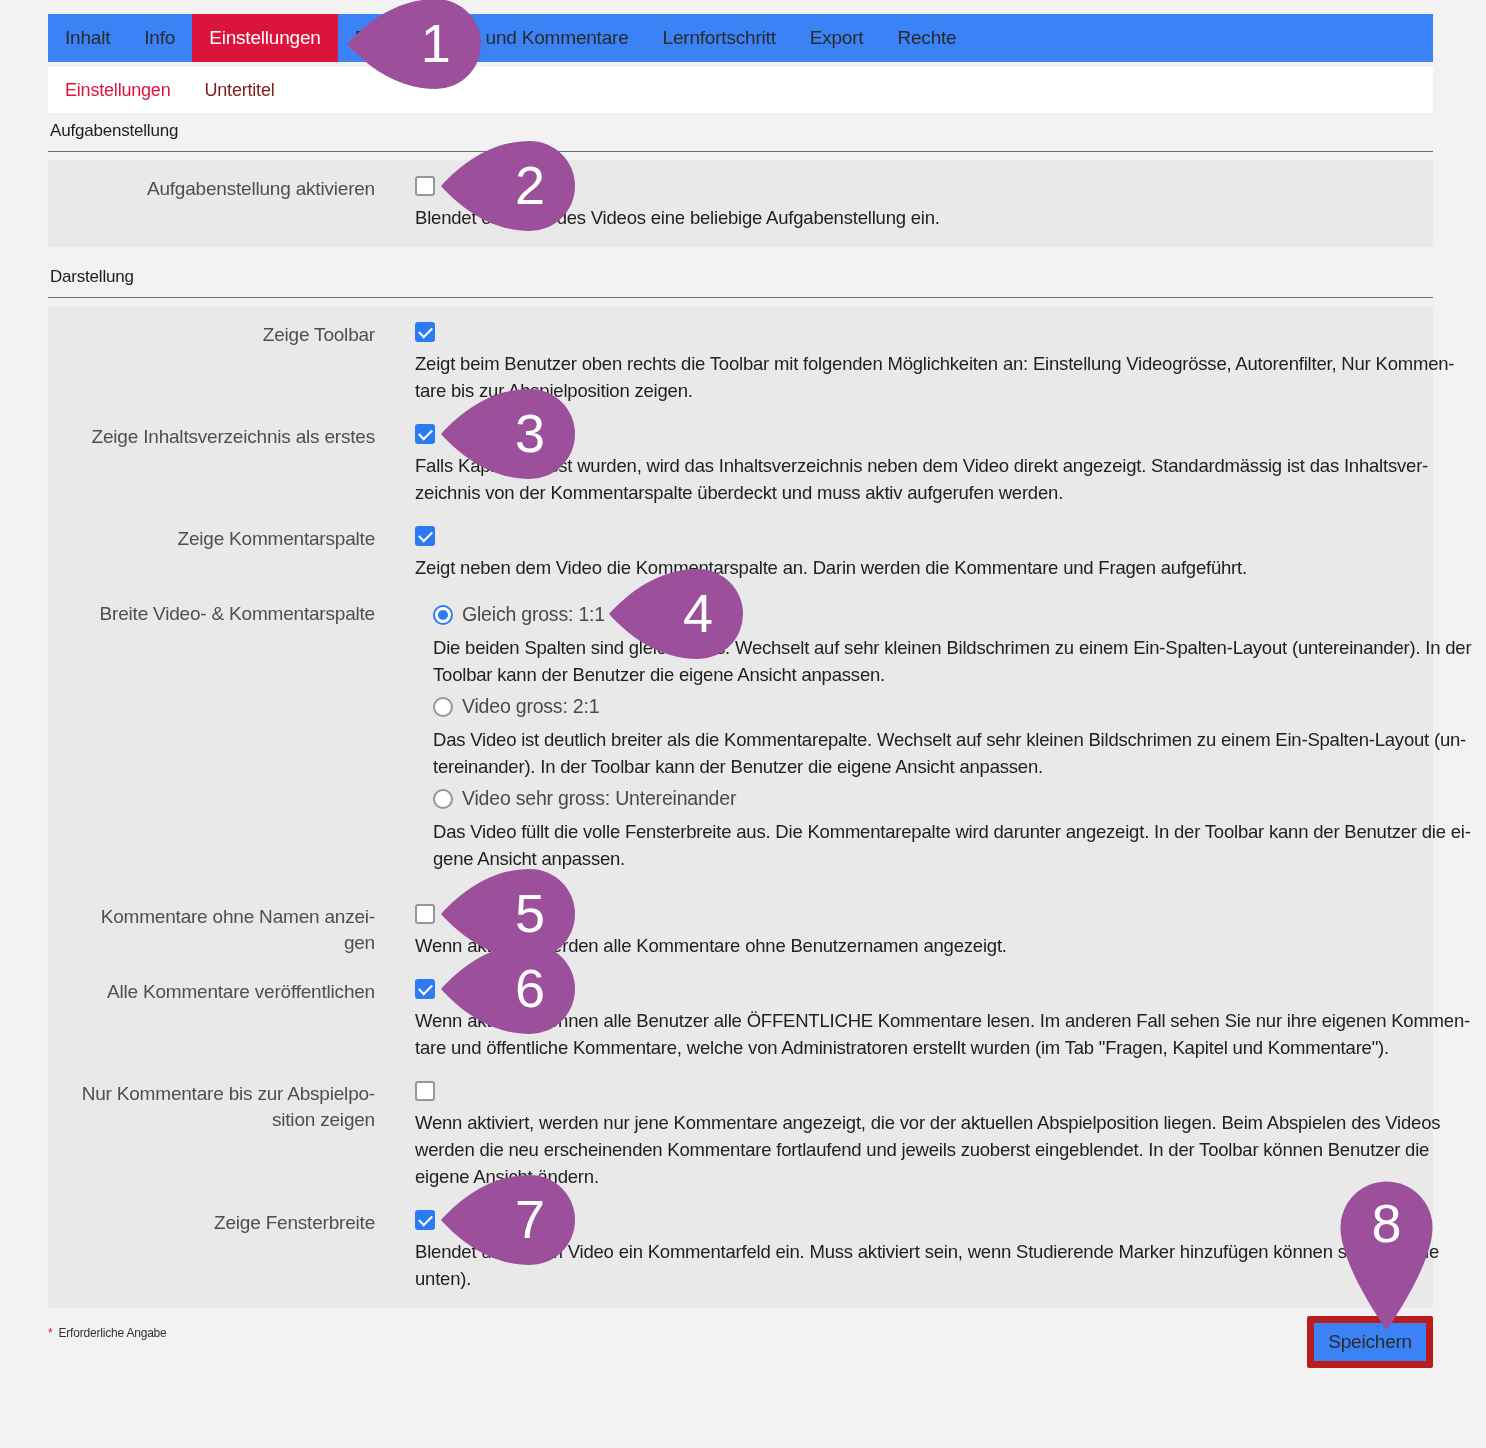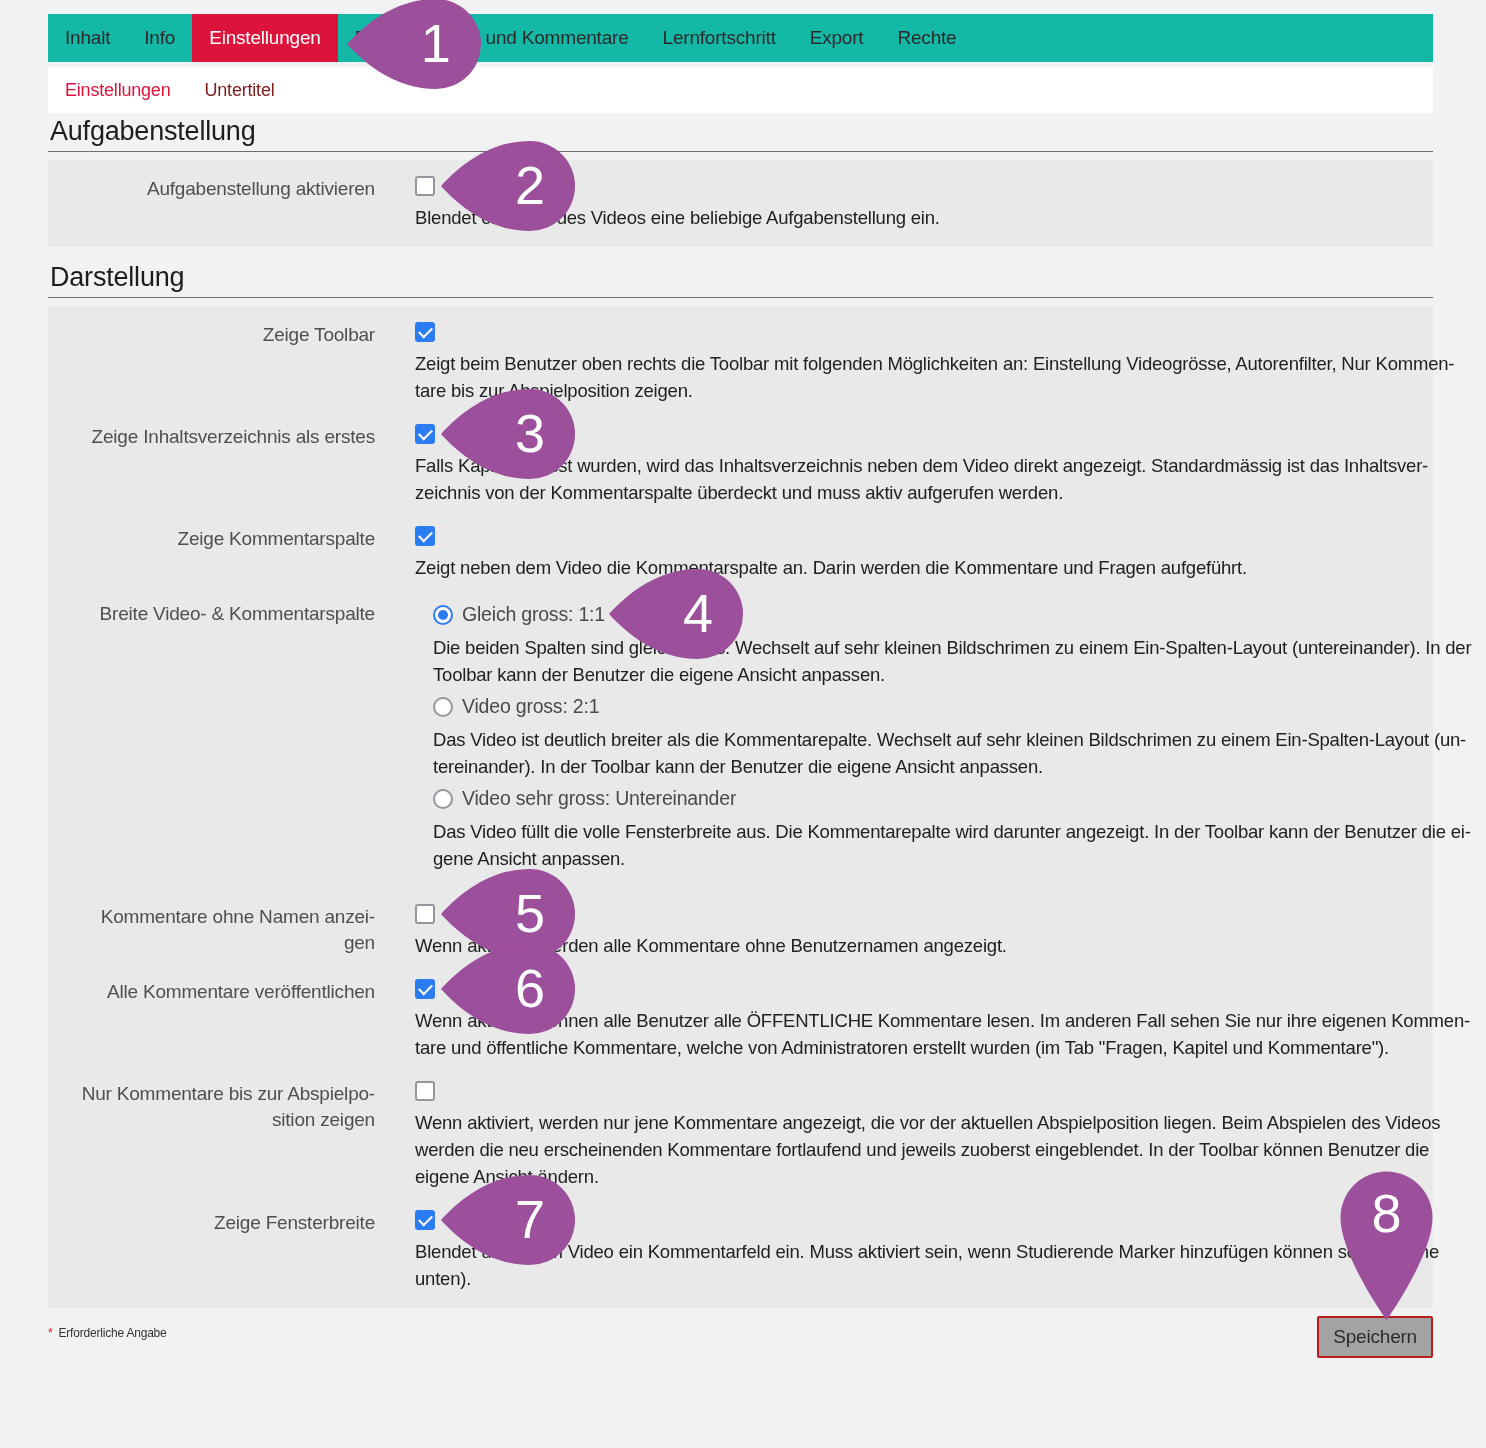--- a/index.html
+++ b/index.html
@@ -10,35 +10,35 @@
   html,body{width:1486px; height:1448px; overflow:hidden;}
   body{
     background:var(--bg);
     font-family:"Liberation Sans", sans-serif;
     letter-spacing:-0.2px;
     color:#222;
     padding-top:14px;
   }
   
   .tabbar{
-    margin:0 53px 0 48px; height:48px; background:#14b8a6;
+    margin:0 53px 0 48px; height:48px; background:#3b82f6;
     display:flex; align-items:stretch; position:relative;
   }
   .tab{ padding:0 17px; line-height:48px; font-size:19px; color:#2a2a2a; cursor:pointer; white-space:nowrap;}
   .tab.active{ background:var(--red); color:#fff; position:relative;}
   .subtabbar{
     margin:5px 53px 0 48px; height:46px; background:#fff;
     display:flex; align-items:stretch;
   }
   .subtab{ padding:0 17px; line-height:46px; font-size:18px; color:#7f1d1d; cursor:pointer;}
   .subtab.active{ color:var(--red);}
   
   .main{ margin:0 53px 0 48px;}
   .section-title{
-    font-size:27px; font-weight:400; color:#1d1d1d; line-height:28px;
+    font-size:17px; font-weight:400; color:#1d1d1d; line-height:28px;
     margin:16px 0 8px; padding:0 0 6px 2px; border-bottom:1px solid #6e6e6e;
   }
   .section-title.first{ margin-top:4px;}
   .panel{ background:var(--panel); padding:16px 0;}
   .row{
     display:grid; grid-template-columns:327px 1fr; column-gap:40px;
     margin-bottom:20px;
   }
   .row:last-child{ margin-bottom:0;}
   .lbl{
@@ -76,22 +76,22 @@
   .opt-label{ font-size:19.5px; color:#4a4a4a;}
   .opt .desc{ margin-top:6px;}
   
   .footer{
     margin:8px 53px 0 48px; display:flex; justify-content:space-between;
     align-items:flex-start; position:relative;
   }
   .req{ font-size:12px; color:#333; padding-top:10px;}
   .req .star{ color:var(--red); margin-right:6px;}
   .save-btn{
-    font-family:inherit; font-size:19px; color:#2b2b2b; background:#a3a3a3;
-    border:2px solid #b91c1c; border-radius:2px; padding:8px 14px; cursor:pointer;
+    font-family:inherit; font-size:19px; color:#2b2b2b; background:#3b82f6;
+    border:7px solid #b91c1c; border-radius:2px; padding:8px 14px; cursor:pointer;
     letter-spacing:-0.2px;
   }
   
   .marker{ position:absolute; z-index:5; color:var(--purple); pointer-events:none;}
   .marker svg{ display:block;}
   .marker-num{
     position:absolute; color:#fff; font-size:54px; line-height:1; font-weight:400;
   }
   .pin-left{ width:135px; height:92px;}
   .pin-left .marker-num{ left:44px; width:90px; top:50%; transform:translateY(-52%); text-align:center;}

